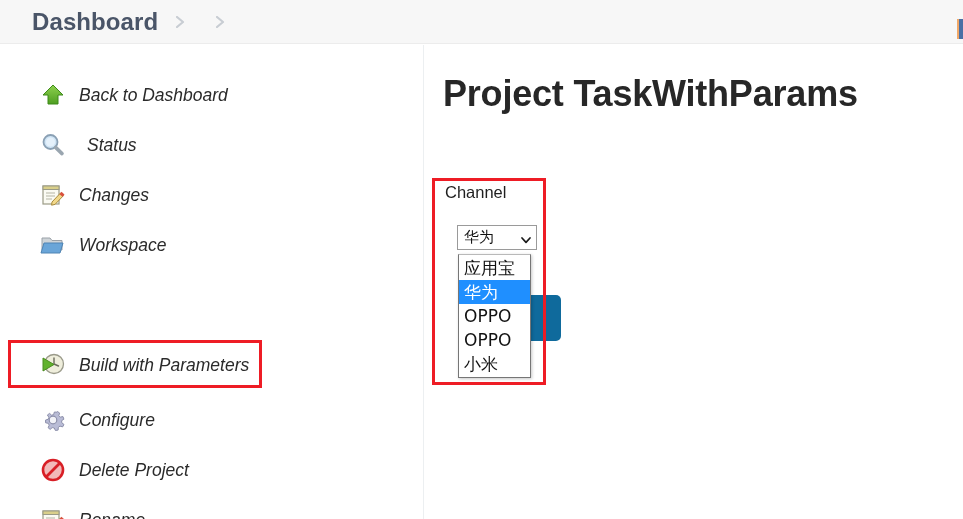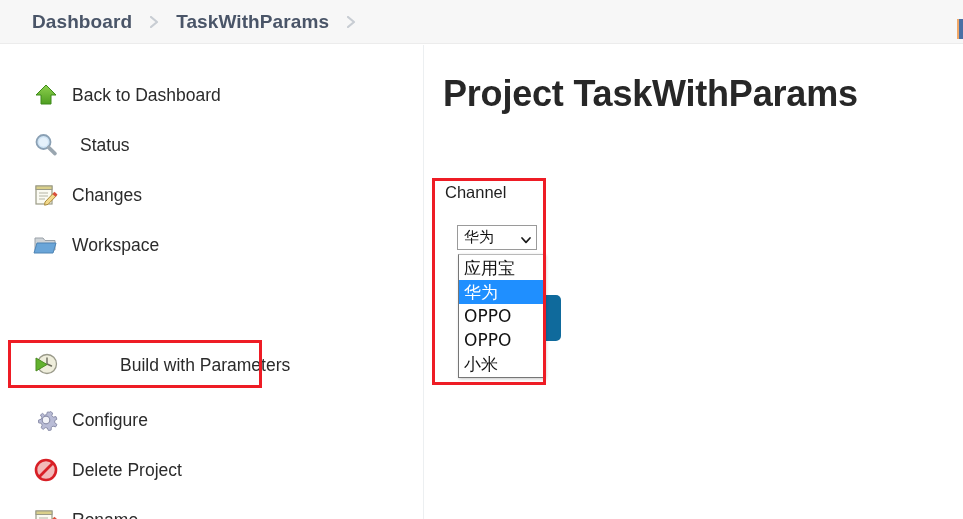--- a/index.html
+++ b/index.html
@@ -16,21 +16,21 @@
   .header-bar {
     position: absolute; left: 0; top: 0; width: 963px; height: 44px;
     background: #f7f7f7;
     border-bottom: 1px solid #ececec;
   }
   .breadcrumb {
     position: absolute; left: 30px; top: 0; height: 44px;
     display: flex; align-items: center; gap: 0px;
   }
   .crumb {
-    font-size: 19px; font-weight: bold; color: #4a5568;
+    font-size: 24px; font-weight: bold; color: #4a5568;
     letter-spacing: .1px; white-space: nowrap;
     padding: 0 2px; cursor: pointer;
   }
   .crumb-sep {
     display: inline-block; width: 40px; text-align: center;
     color: #cfd3d8; font-size: 13px; line-height: 1;
   }
   .crumb-sep svg { display:block; margin: 0 auto; }
 
   .header-right-chip {
@@ -38,22 +38,22 @@
     background: #4a6fa5; border-left: 2px solid #f0a868;
   }
 
   
   .sidebar {
     position: absolute; left: 0; top: 45px; width: 424px; height: 474px;
     background: #ffffff;
     border-right: 1px solid #eceff1;
   }
   .nav-item {
-    position: absolute; left: 8px; display: flex; align-items: center;
-    height: 40px; padding-left: 22px; cursor: pointer;
+    position: absolute; left: 0; display: flex; align-items: center;
+    height: 40px; padding-left: 37px; cursor: pointer; font-style: italic;
   }
   .nav-icon {
     width: 32px; height: 32px; flex: 0 0 32px;
     display: inline-flex; align-items: center; justify-content: center;
     margin-right: 10px;
   }
   .nav-label {
     font-size: 17.5px; color: #2b2b2b; white-space: nowrap;
     font-family: "Liberation Sans", sans-serif;
   }
@@ -109,21 +109,21 @@
   .select-value {
     font-size: 15px; color: #111; line-height: 1;
     font-family: "DejaVu Sans", "Liberation Sans", sans-serif;
     flex: 1;
   }
   .select-chevron { width: 12px; height: 12px; flex: 0 0 12px; }
 
   
   .option-list {
     position: absolute; left: 21px; top: 71px;
-    width: 87px;
+    width: 73px;
     background: #ffffff;
     border: 1px solid #767676;
     border-top: 1px solid #b9b9b9;
     box-shadow: 1px 1px 3px rgba(0,0,0,.22);
     padding: 1px 0 1px 0;
     z-index: 6;
   }
   .option {
     height: 24px; line-height: 24px;
     padding-left: 5px;
@@ -148,21 +148,20 @@
 <div id="page">
 
   <div class="header-bar">
     <div class="breadcrumb">
       <span class="crumb">Dashboard</span>
       <span class="crumb-sep">
         <svg width="9" height="12" viewBox="0 0 9 12">
             <path d="M1 1 L7 6 L1 11" fill="none" stroke="#c8cdd3" stroke-width="2.2" stroke-linecap="round" stroke-linejoin="round"></path>
           </svg>
       </span>
-      <span class="crumb">TaskWithParams</span>
       <span class="crumb-sep">
         <svg width="9" height="12" viewBox="0 0 9 12">
             <path d="M1 1 L7 6 L1 11" fill="none" stroke="#c8cdd3" stroke-width="2.2" stroke-linecap="round" stroke-linejoin="round"></path>
           </svg>
       </span>
     </div>
     <div class="header-right-chip"></div>
   </div>
 
   <div class="sidebar">
@@ -209,21 +208,21 @@
     <div class="nav-item" style="top:180px;">
       <span class="nav-icon">
         <svg width="26" height="26" viewBox="0 0 26 26">
           <path d="M2 6h8l2 2.5h10V18H2Z" fill="#cfd4d8" stroke="#9aa1a8" stroke-width="1"></path>
           <path d="M4 11h19l-3 10H1Z" fill="#6aa5d8" stroke="#4e84b4" stroke-width="1"></path>
         </svg>
       </span>
       <span class="nav-label">Workspace</span>
     </div>
 
-    <div class="nav-item" style="top:300px;gap:48px;">
+    <div class="nav-item" style="top:300px;">
       <span class="nav-icon">
         <svg width="26" height="26" viewBox="0 0 26 26">
           <circle cx="14" cy="12" r="9.5" fill="#efeedc" stroke="#9a9a8a" stroke-width="1.3"></circle>
           <path d="M14 12 L14 6 M14 12 L18.5 14" stroke="#6b6b5c" stroke-width="1.4" stroke-linecap="round"></path>
           <path d="M3 6 L14 12.5 L3 19 Z" fill="#62b22e" stroke="#4a8c20" stroke-width="1"></path>
         </svg>
       </span>
       <span class="nav-label">Build with Parameters</span>
     </div>
 

